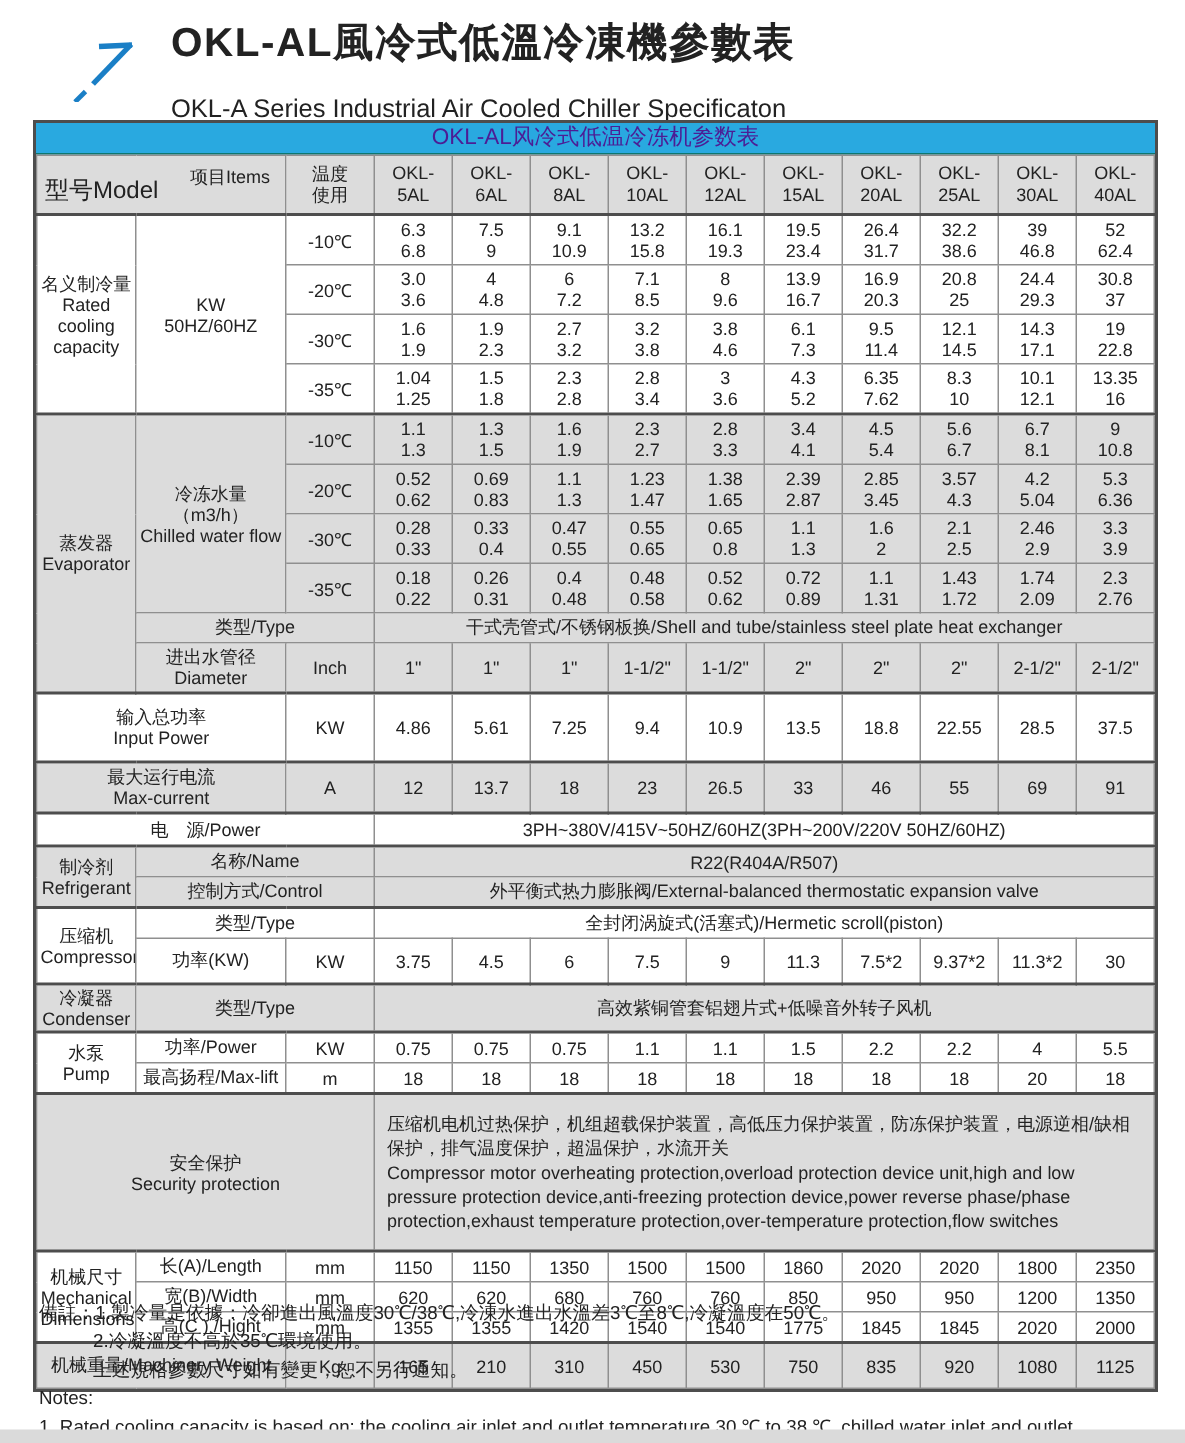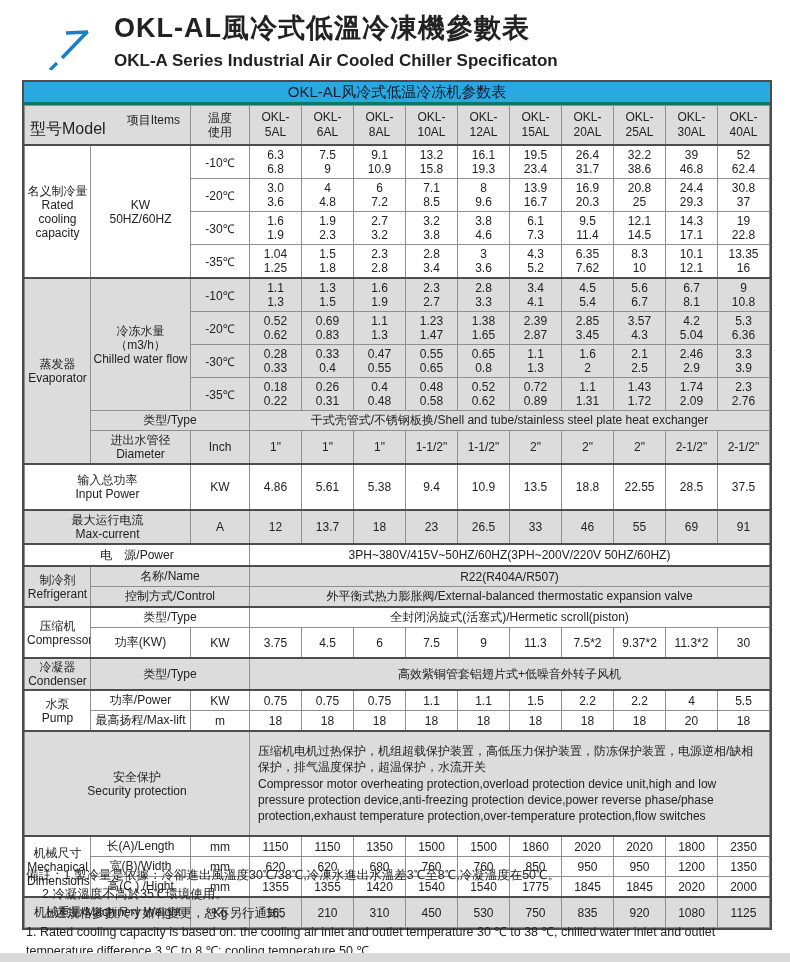--- a/index.html
+++ b/index.html
@@ -1,29 +1,29 @@
 <!DOCTYPE html>
 <html><head>
 <meta charset="utf-8">
 <style>
   html,body{margin:0;padding:0}
   body{
     width:790px;height:962px;background:#fff;position:relative;overflow:hidden;
     font-family:"Liberation Sans",sans-serif;color:#222;
   }
   
-  .page-header{display:flex;align-items:center;padding:12px 0 0 42px}
+  .page-header{display:flex;align-items:flex-start;padding:12px 0 0 42px}
   .logo{margin-top:8px;flex:0 0 auto}
   .titles{margin-left:16px}
   .title-zh{font-size:27px;font-weight:600;letter-spacing:1px;line-height:32px}
-  .title-en{font-size:17px;font-weight:700;line-height:22px;margin-top:6px}
+  .title-en{font-size:17px;font-weight:400;line-height:22px;margin-top:18px}
 
   
   .table-wrap{position:absolute;left:22px;top:80px;width:746px;border:2px solid #4d4d4d;background:#fff}
-  .table-title{background:#29a9e0;color:#0f172a;text-align:center;font-size:15px;height:20px;line-height:20px;border-bottom:3px solid #0f766e;font-weight:500}
+  .table-title{background:#29a9e0;color:#4c1d95;text-align:center;font-size:15px;height:20px;line-height:20px;border-bottom:1px solid #0f766e;font-weight:500}
   table{border-collapse:collapse;table-layout:fixed;width:100%}
   td{border:1px solid #8f8f8f;text-align:center;vertical-align:middle;font-size:12px;padding:1px 2px;overflow:hidden}
   td div{line-height:14px}
   tr.g td{background:#dcdcdc}
   tr.sec-top td{border-top:2px solid #4d4d4d}
   .pl{white-space:pre-line;line-height:14px}
   .hdr td{height:36px}
   .r31 td{height:30px}
   .r17 td{height:16px}
   .r29 td{height:27px}
@@ -32,21 +32,21 @@
   .corner{position:relative;background-image:linear-gradient(to bottom right,transparent 49.4%,#8f8f8f 49.4%,#8f8f8f 50.6%,transparent 50.6%)}
   .corner .m{position:absolute;left:5px;bottom:4px;font-size:16px}
   .corner .i{position:absolute;right:10px;top:6px;font-size:12px}
   .model-cell div{line-height:15px}
   .sec-text{text-align:left;padding:11px 8px}
   .sec-text div{line-height:16px}
   .sec-text .en{margin-top:1px}
 
   
   .notes{position:absolute;left:26px;top:866px;width:744px;font-size:12.5px;line-height:19px}
-  .notes .ind{padding-left:16px}
+  .notes .ind{padding-left:36px}
 
   .strip{position:absolute;left:0;bottom:0;width:790px;height:9px;background:#dadada}
 </style>
 </head>
 <body>
 
 <div class="page-header">
   <svg class="logo" width="56" height="48" viewBox="0 0 56 48">
     <line x1="24" y1="11" x2="46" y2="10" stroke="#1a7fc6" stroke-width="3.6"></line>
     <line x1="45.5" y1="9.5" x2="20" y2="36" stroke="#1a7fc6" stroke-width="3.6"></line>
@@ -526,21 +526,21 @@
         <td colspan="2" class="pl">输入总功率
 Input Power</td>
         <td>KW</td>
       <td>
             <div>4.86</div>
           </td>
           <td>
             <div>5.61</div>
           </td>
           <td>
-            <div>5.38</div>
+            <div>7.25</div>
           </td>
           <td>
             <div>9.4</div>
           </td>
           <td>
             <div>10.9</div>
           </td>
           <td>
             <div>13.5</div>
           </td>
@@ -879,16 +879,17 @@
           </td>
         </tr>
     </tbody>
   </table>
 </div>
 
 <div class="notes">
   <div>備註：1.製冷量是依據：冷卻進出風溫度30℃/38℃,冷凍水進出水溫差3℃至8℃,冷凝溫度在50℃。</div>
   <div class="ind">2.冷凝溫度不高於35℃環境使用。</div>
   <div class="ind">上述規格參數尺寸如有變更，恕不另行通知。</div>
+  <div>Notes:</div>
   <div>1. Rated cooling capacity is based on: the cooling air inlet and outlet temperature 30 ℃ to 38 ℃, chilled water inlet and outlet temperature difference 3 ℃ to 8 ℃; cooling temperature 50 ℃.</div>
 </div>
 
 <div class="strip"></div>
 
 </body></html>

